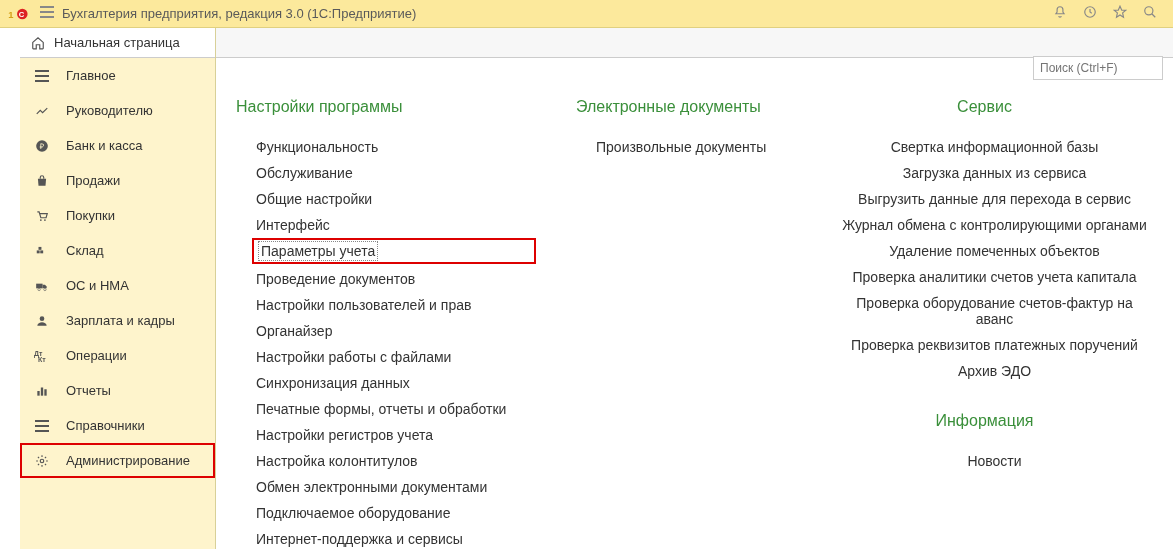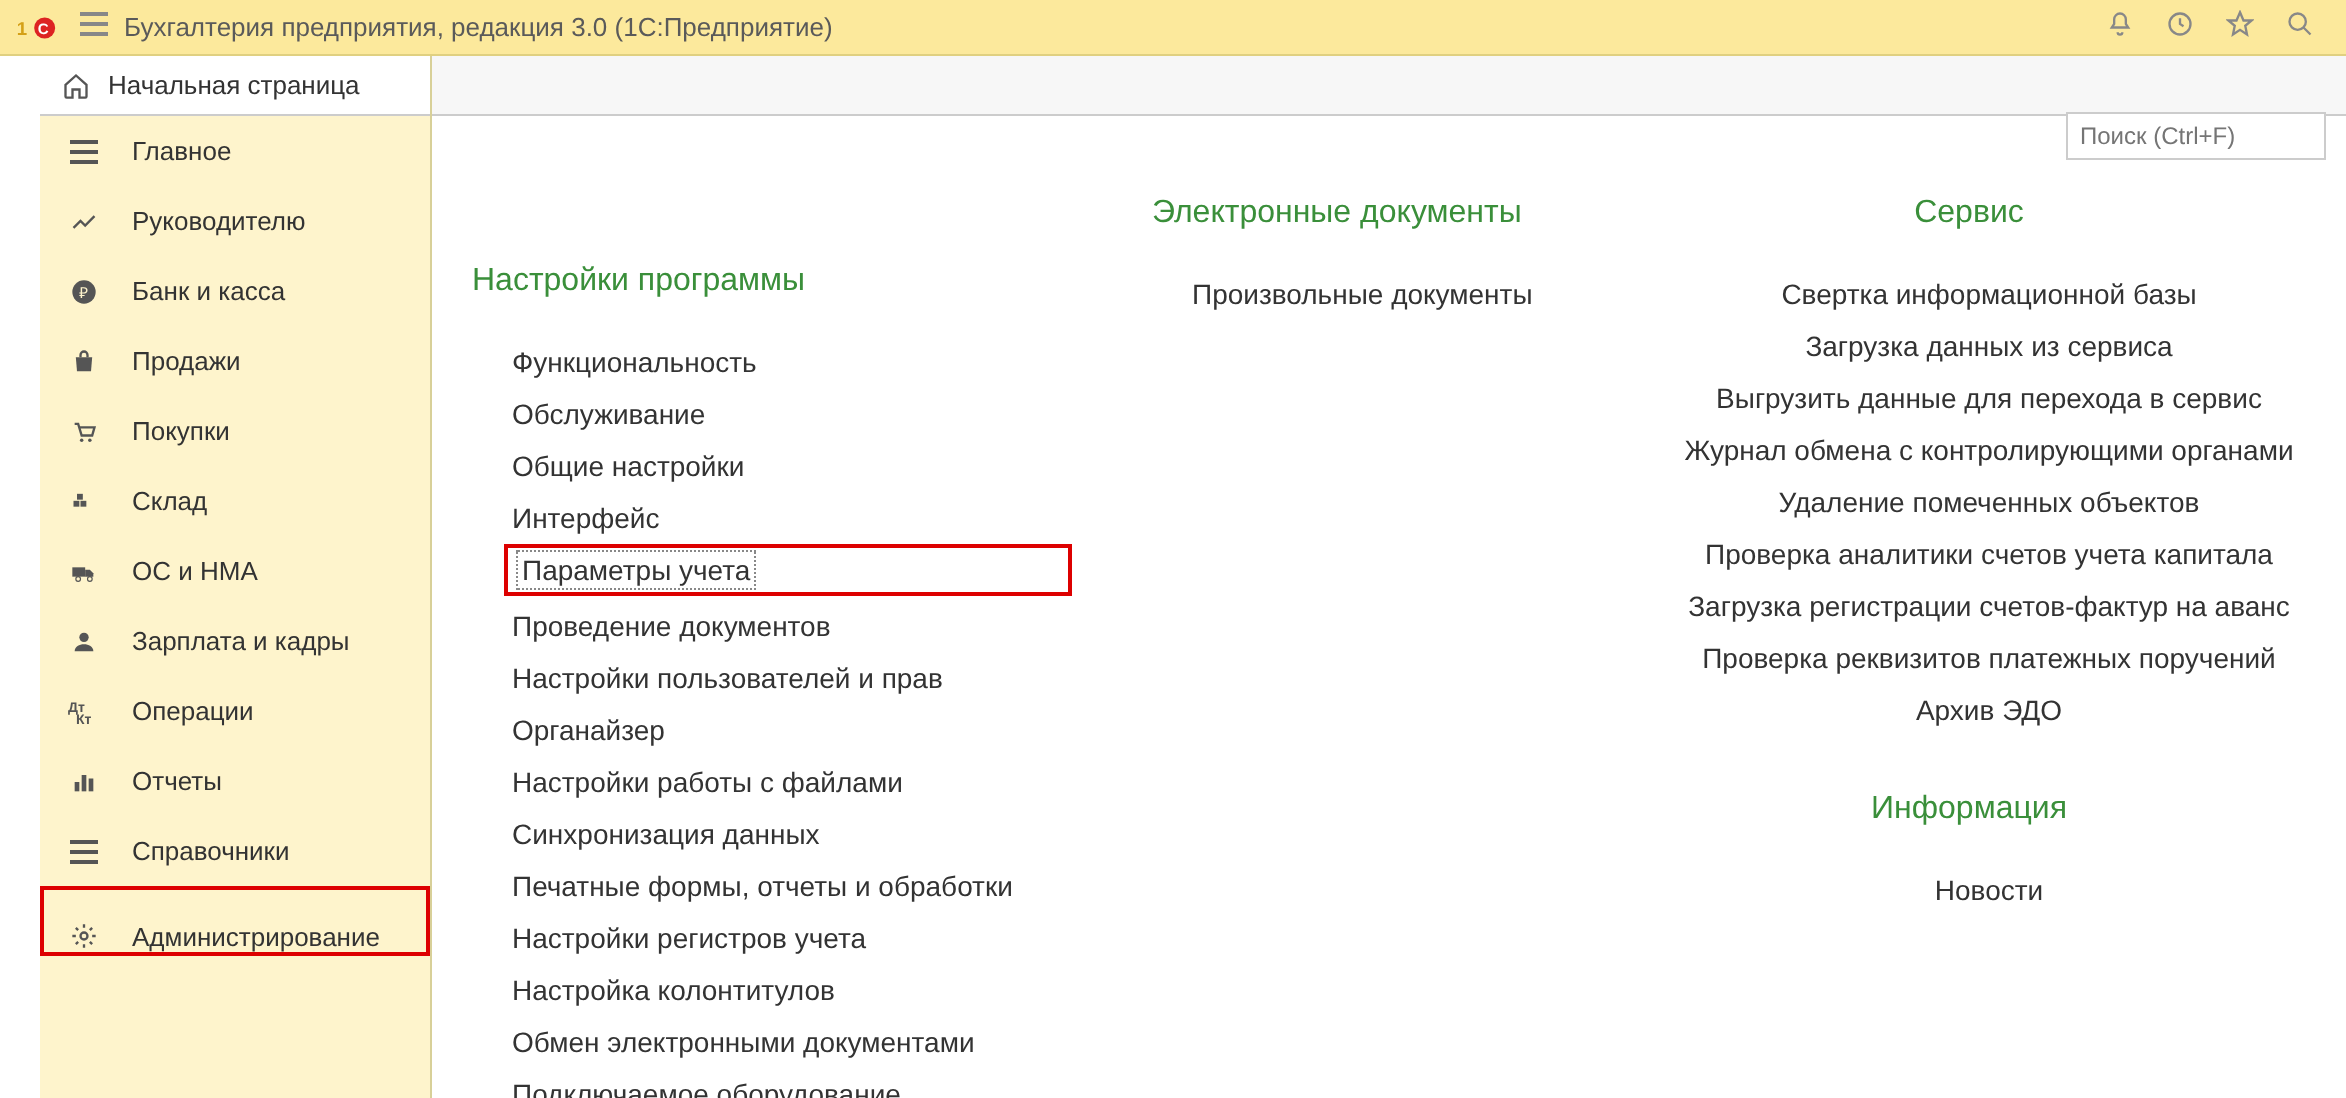--- a/index.html
+++ b/index.html
@@ -11,30 +11,30 @@
     .menu-btn { margin: 0 8px; cursor: pointer; }
     .titlebar-title { color: #5a5a5a; font-size: 13px; flex: 1; }
     .titlebar-icons { display: flex; gap: 16px; padding-right: 8px; }
     .titlebar-icons span { cursor: pointer; color: #666; }
     
     .container { display: flex; height: calc(100% - 28px); }
     
     .sidebar { width: 196px; background: #fef4cc; border-right: 1px solid #d8d098; display: flex; flex-direction: column; margin-left: 20px; }
     .home-tab { height: 30px; background: #fff; border-bottom: 1px solid #ccc; display: flex; align-items: center; padding: 0 10px; gap: 8px; font-size: 13px; }
     .nav-item { height: 35px; display: flex; align-items: center; padding: 0 12px; gap: 16px; font-size: 13px; cursor: pointer; color: #333; border: 2px solid transparent; }
-    .nav-item.highlighted { border: 2px solid #d00; align-items: flex-end; }
+    .nav-item.highlighted { border: 2px solid #d00; }
     .nav-icon { width: 16px; height: 16px; display: inline-flex; align-items: center; justify-content: center; color: #555; }
     
     .main { flex: 1; display: flex; flex-direction: column; }
     .tabbar { height: 30px; border-bottom: 1px solid #ccc; background: #f7f7f7; }
     .search-input { width: 130px; padding: 4px 6px; border: 1px solid #ccc; font-size: 12px; position: absolute; top: 56px; right: 10px; }
     
     .content { flex: 1; padding: 40px 20px 20px 20px; display: flex; gap: 40px; overflow: auto; position: relative; }
     .col { display: flex; flex-direction: column; }
-    .col1 { width: 300px; margin-top: 34px; }
+    .col1 { width: 300px; }
     .col2 { width: 200px; }
     .col3 { flex: 1; text-align: center; }
     .section-title { color: #3a8f3a; font-size: 16px; margin-bottom: 18px; }
     .link-item { color: #333; font-size: 14px; padding: 5px 0 5px 20px; cursor: pointer; }
     .link-item.boxed { border: 2px solid #d00; padding: 3px 4px; margin-left: 16px; margin-bottom: 2px; display: inline-block; }
     .link-item.boxed span { border: 1px dotted #888; padding: 1px 2px; }
     .subcol { margin-bottom: 28px; }
     
     svg { fill: currentColor; }
   </style>
@@ -235,21 +235,21 @@
 
       <div class="col col3">
         <div class="subcol">
           <div class="section-title">Сервис</div>
           <div class="link-item">Свертка информационной базы</div>
           <div class="link-item">Загрузка данных из сервиса</div>
           <div class="link-item">Выгрузить данные для перехода в сервис</div>
           <div class="link-item">Журнал обмена с контролирующими органами</div>
           <div class="link-item">Удаление помеченных объектов</div>
           <div class="link-item">Проверка аналитики счетов учета капитала</div>
-          <div class="link-item">Загрузка регистрации счетов-фактур на аванс</div>
+          <div class="link-item">Проверка оборудование счетов-фактур на аванс</div>
           <div class="link-item">Проверка реквизитов платежных поручений</div>
           <div class="link-item">Архив ЭДО</div>
         </div>
         <div class="subcol">
           <div class="section-title">Информация</div>
           <div class="link-item">Новости</div>
         </div>
       </div>
 
     </div>

